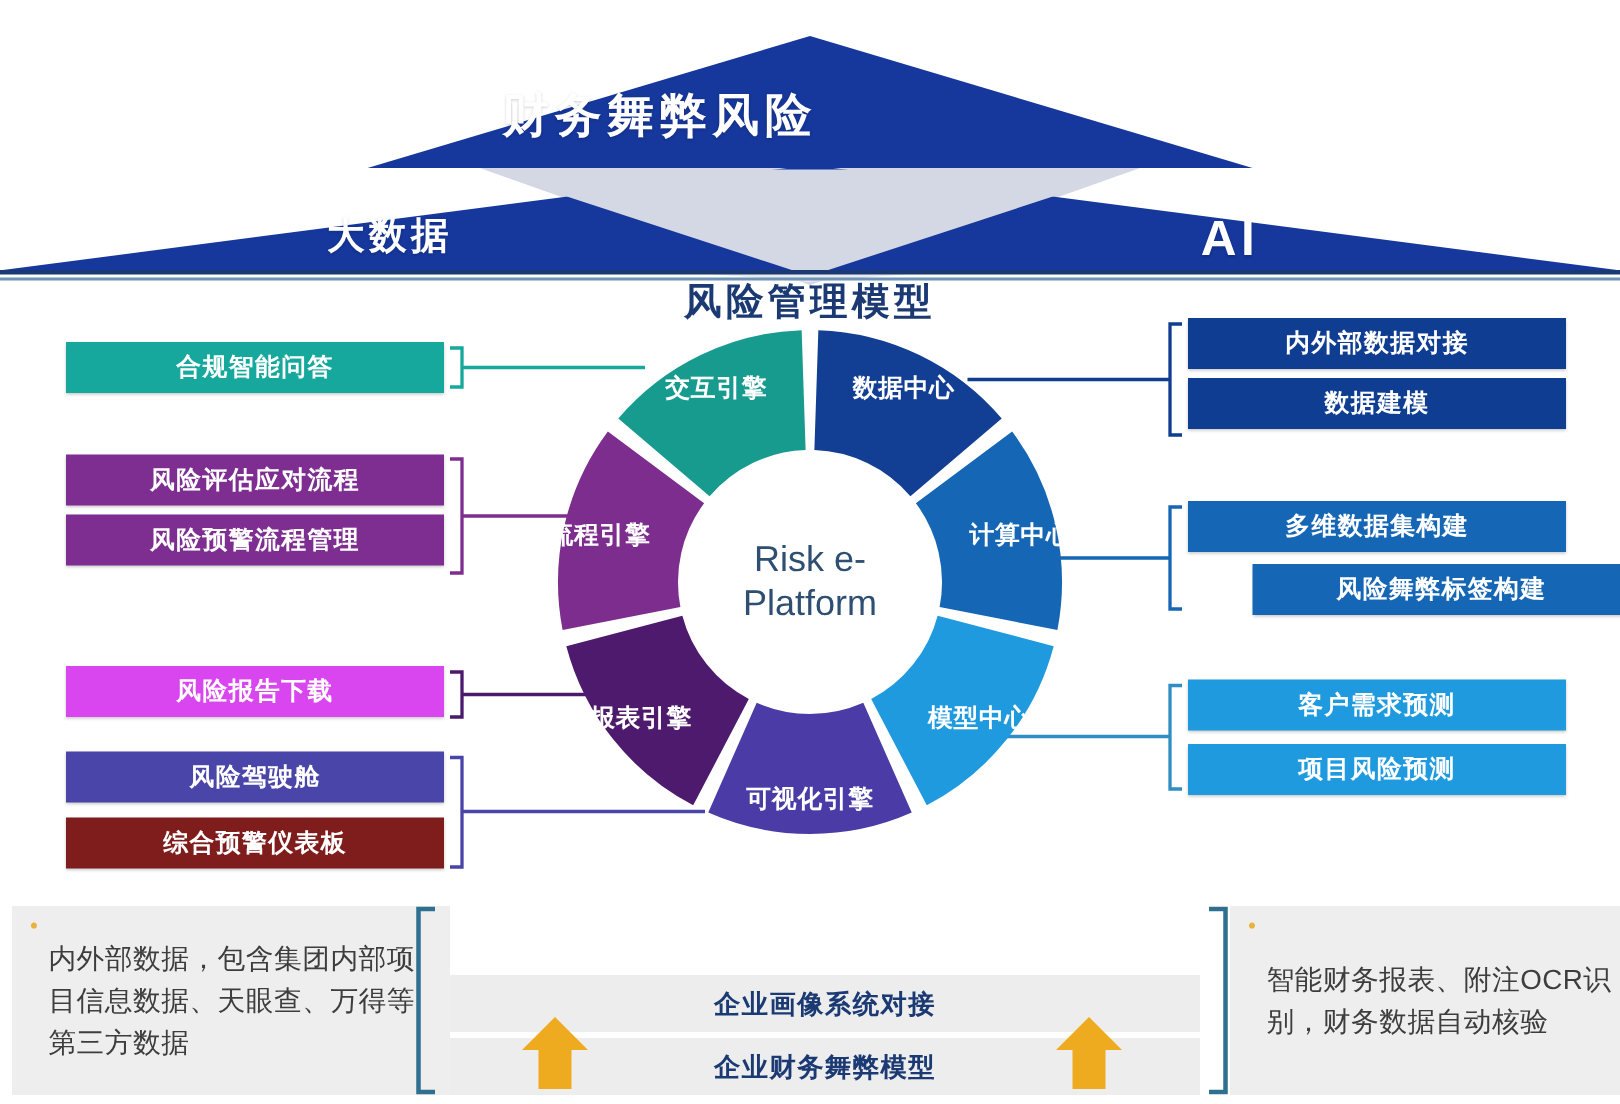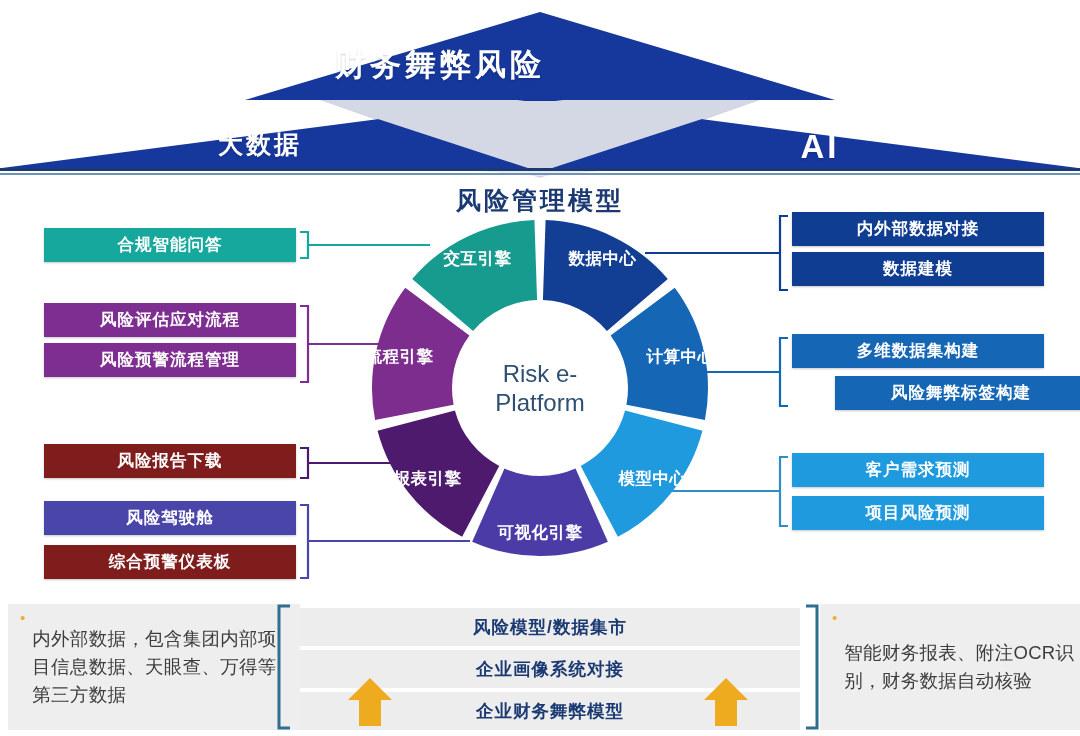--- a/index.html
+++ b/index.html
@@ -6,21 +6,21 @@
   body{
     width:1080px;height:736px;
     background:#ffffff;
     font-family:"Liberation Sans","DejaVu Sans",sans-serif;
     overflow:hidden;
     position:relative;
   }
   #stage{position:absolute;inset:0;width:1080px;height:736px;}
 
   
-  .pyramid-wrap{position:absolute;left:0;top:0;width:880px;height:178px;}
+  .pyramid-wrap{position:absolute;left:0;top:12px;width:880px;height:178px;}
   .pyramid-svg{position:absolute;left:0;top:0;}
   .pyr-label{
     position:absolute;color:#ffffff;font-weight:600;
     letter-spacing:2px;text-align:center;white-space:nowrap;
     text-shadow:0 1px 2px rgba(0,0,0,.18);
   }
   #lbl-top{left:0;right:0;top:44px;font-size:31px;letter-spacing:4px;}
   #lbl-left{left:150px;top:128px;width:220px;font-size:25px;letter-spacing:3px;}
   #lbl-right{left:710px;top:128px;width:220px;font-size:33px;letter-spacing:3px;}
 
@@ -164,21 +164,21 @@
   <div id="left-cards">
       <div class="card left" style="left: 44px; top: 228px; background: rgb(22, 168, 156);">
         <span>合规智能问答</span>
       </div>
       <div class="card left" style="left: 44px; top: 303px; background: rgb(126, 46, 144);">
         <span>风险评估应对流程</span>
       </div>
       <div class="card left" style="left: 44px; top: 343px; background: rgb(126, 46, 144);">
         <span>风险预警流程管理</span>
       </div>
-      <div class="card left" style="left: 44px; top: 444px; background: #7f1d1d; font-family: Liberation Mono, monospace;">
+      <div class="card left" style="left: 44px; top: 444px; background: #d946ef; font-family: Liberation Mono, monospace;">
         <span>风险报告下载</span>
       </div>
       <div class="card left" style="left: 44px; top: 501px; background: rgb(74, 69, 168);">
         <span>风险驾驶舱</span>
       </div>
       <div class="card left" style="left: 44px; top: 545px; background: #7f1d1d;">
         <span>综合预警仪表板</span>
       </div>
     </div>
   <div id="right-cards">
@@ -200,21 +200,20 @@
       <div class="card right" style="left: 792px; top: 496px; background: rgb(31, 154, 222);">
         <span>项目风险预测</span>
       </div>
     </div>
 
   <div class="note-panel" id="note-left">
     <span class="note-bullet">•</span>
     <span class="note-text">内外部数据，包含集团内部项目信息数据、天眼查、万得等第三方数据</span>
   </div>
 
-  <div class="mid-row" id="mid-row-0">风险模型/数据集市</div>
   <div class="mid-row" id="mid-row-1">企业画像系统对接</div>
   <div class="mid-row" id="mid-row-2">企业财务舞弊模型</div>
 
   <svg class="up-arrow" id="arrow-left" viewBox="0 0 46 52">
     <polygon points="23,2 45,24 34,24 34,50 12,50 12,24 1,24" fill="#eeab1f"></polygon>
   </svg>
   <svg class="up-arrow" id="arrow-right" viewBox="0 0 46 52">
     <polygon points="23,2 45,24 34,24 34,50 12,50 12,24 1,24" fill="#eeab1f"></polygon>
   </svg>
 

